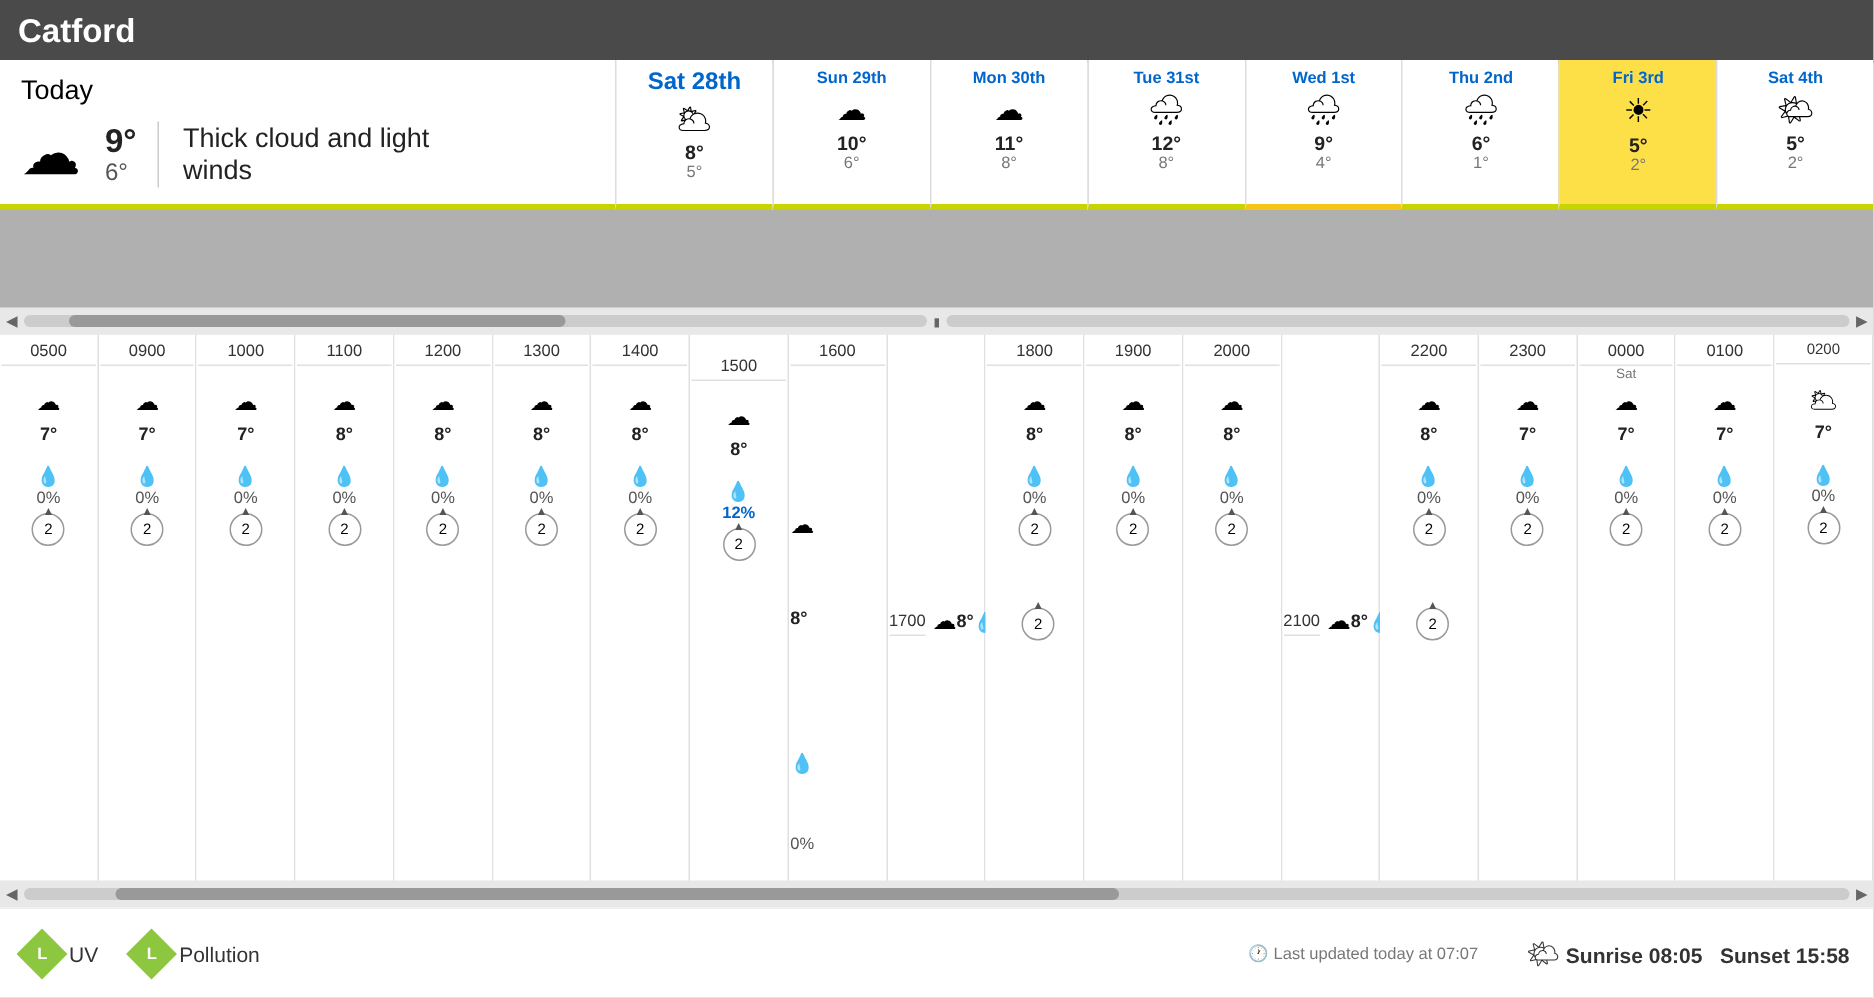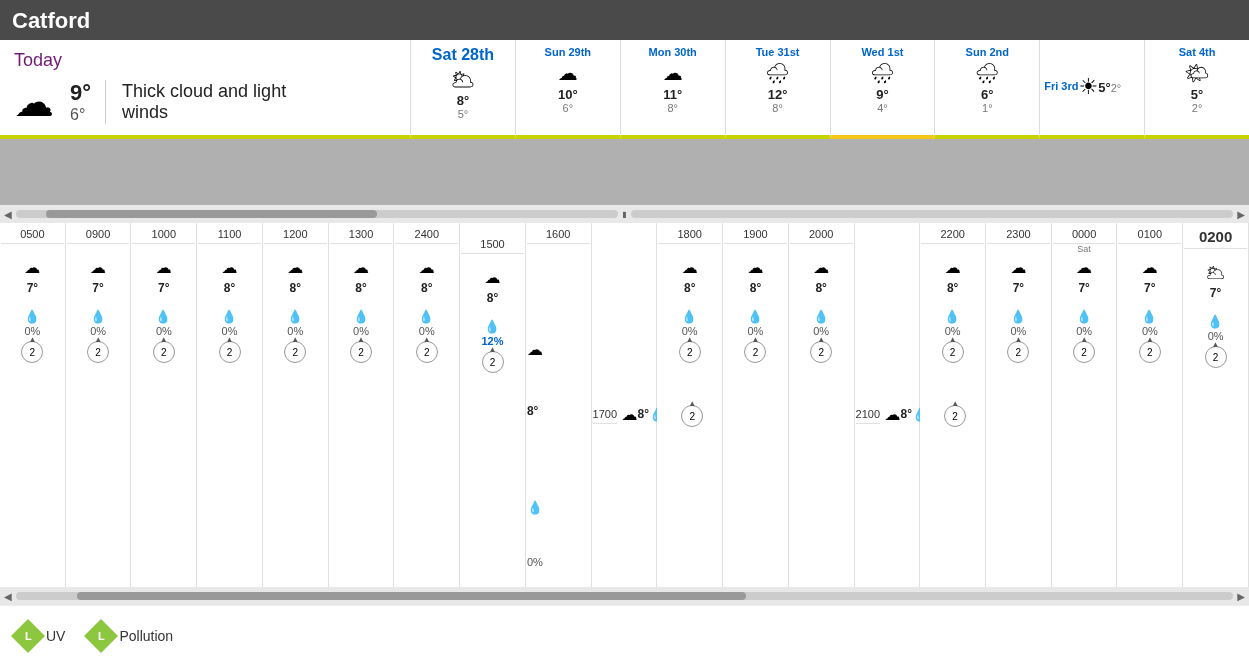--- a/index.html
+++ b/index.html
@@ -16,21 +16,21 @@
     .header {
       background: #4a4a4a;
       color: white;
       padding: 8px 12px;
       font-size: 22px;
       font-weight: bold;
     }
 
     .today-label {
       font-size: 18px;
-      color: #701a75;
+      color: #000000;
       margin-bottom: 8px;
     }
 
     .today-content {
       display: flex;
       align-items: center;
       gap: 16px;
     }
 
     .today-icon {
@@ -199,26 +199,26 @@
       <div style="font-size:13px;font-weight:bold;color:#222;">12°</div>
       <div style="font-size:11px;color:#777;">8°</div>
     </div>
       <div style="flex: 1 1 0%; border-left: 1px solid rgb(221, 221, 221); padding: 6px 4px; display: flex; flex-direction: column; align-items: center; background: white; cursor: pointer; border-bottom: 4px solid rgb(245, 197, 24);">
       <div style="font-size:11px;color:#0066cc;font-weight:bold;margin-bottom:3px;">Wed 1st</div>
       <div style="font-size:20px;margin-bottom:2px;">🌧</div>
       <div style="font-size:13px;font-weight:bold;color:#222;">9°</div>
       <div style="font-size:11px;color:#777;">4°</div>
     </div>
       <div style="flex: 1 1 0%; border-left: 1px solid rgb(221, 221, 221); padding: 6px 4px; display: flex; flex-direction: column; align-items: center; background: white; cursor: pointer; border-bottom: 4px solid rgb(200, 212, 0);">
-      <div style="font-size:11px;color:#0066cc;font-weight:bold;margin-bottom:3px;">Sun 2nd</div>
+      <div style="font-size:11px;color:#0066cc;font-weight:bold;margin-bottom:3px;">Thu 2nd</div>
       <div style="font-size:20px;margin-bottom:2px;">🌧</div>
       <div style="font-size:13px;font-weight:bold;color:#222;">6°</div>
       <div style="font-size:11px;color:#777;">1°</div>
     </div>
-      <div style="flex: 1 1 0%; border-left: 1px solid rgb(221, 221, 221); padding: 6px 4px; display: flex; flex-direction: row; align-items: center; background: #ffffff; cursor: pointer; border-bottom: 4px solid rgb(200, 212, 0);">
+      <div style="flex: 1 1 0%; border-left: 1px solid rgb(221, 221, 221); padding: 6px 4px; display: flex; flex-direction: column; align-items: center; background: #fde047; cursor: pointer; border-bottom: 4px solid rgb(200, 212, 0);">
       <div style="font-size:11px;color:#0066cc;font-weight:bold;margin-bottom:3px;">Fri 3rd</div>
       <div style="font-size:22px;margin-bottom:2px;">☀</div>
       <div style="font-size:13px;font-weight:bold;color:#222;">5°</div>
       <div style="font-size:11px;color:#777;">2°</div>
     </div>
       <div style="flex: 1 1 0%; border-left: 1px solid rgb(221, 221, 221); padding: 6px 4px; display: flex; flex-direction: column; align-items: center; background: white; cursor: pointer; border-bottom: 4px solid rgb(200, 212, 0);">
       <div style="font-size:11px;color:#0066cc;font-weight:bold;margin-bottom:3px;">Sat 4th</div>
       <div style="font-size:20px;margin-bottom:2px;">🌤</div>
       <div style="font-size:13px;font-weight:bold;color:#222;">5°</div>
       <div style="font-size:11px;color:#777;">2°</div>
@@ -334,21 +334,21 @@
       </div>
       <div style="font-size:11px;color:#555;font-weight:normal;">0%</div>
       <div style="margin-top:4px;display:flex;align-items:center;justify-content:center;">
         <div style="width:22px;height:22px;border-radius:50%;border:1px solid #999;display:flex;align-items:center;justify-content:center;font-size:10px;position:relative;">
           <span style="position:absolute;top:-7px;font-size:8px;color:#555;">▲</span>
           <span>2</span>
         </div>
       </div>
     </div>
       <div style="flex: 1 1 0%; display: flex; flex-direction: column; align-items: center; border-right: 1px solid rgb(224, 224, 224); padding: 2px 1px; background: white; min-width: 0px;">
-      <div style="font-size:11px;color:#333;padding:3px 0;font-weight:normal;border-bottom:1px solid #e0e0e0;width:100%;text-align:center;">2400</div>
+      <div style="font-size:11px;color:#333;padding:3px 0;font-weight:normal;border-bottom:1px solid #e0e0e0;width:100%;text-align:center;">1400</div>
       <div style="font-size:9px;color:transparent;">x</div>
       <div style="font-size:16px;padding:4px 0;">☁</div>
       <div style="font-size:12px;font-weight:bold;color:#222;">8°</div>
       <div style="height:12px;"></div>
       <div style="height:18px;display:flex;align-items:center;justify-content:center;">
         <span style="font-size:13px;color:#888;">💧</span>
       </div>
       <div style="font-size:11px;color:#555;font-weight:normal;">0%</div>
       <div style="margin-top:4px;display:flex;align-items:center;justify-content:center;">
         <div style="width:22px;height:22px;border-radius:50%;border:1px solid #999;display:flex;align-items:center;justify-content:center;font-size:10px;position:relative;">
@@ -538,21 +538,21 @@
       </div>
       <div style="font-size:11px;color:#555;font-weight:normal;">0%</div>
       <div style="margin-top:4px;display:flex;align-items:center;justify-content:center;">
         <div style="width:22px;height:22px;border-radius:50%;border:1px solid #999;display:flex;align-items:center;justify-content:center;font-size:10px;position:relative;">
           <span style="position:absolute;top:-7px;font-size:8px;color:#555;">▲</span>
           <span>2</span>
         </div>
       </div>
     </div>
       <div style="flex: 1 1 0%; display: flex; flex-direction: column; align-items: center; border-right: 1px solid rgb(224, 224, 224); padding: 2px 1px; background: white; min-width: 0px;">
-      <div style="font-size:15px;color:#333;padding:3px 0;font-weight:bold;border-bottom:1px solid #e0e0e0;width:100%;text-align:center;">0200</div>
+      <div style="font-size:10px;color:#333;padding:3px 0;font-weight:normal;border-bottom:1px solid #e0e0e0;width:100%;text-align:center;">0200</div>
       <div style="font-size:9px;color:transparent;">x</div>
       <div style="font-size:16px;padding:4px 0;">🌥</div>
       <div style="font-size:12px;font-weight:bold;color:#222;">7°</div>
       <div style="height:12px;"></div>
       <div style="height:18px;display:flex;align-items:center;justify-content:center;">
         <span style="font-size:13px;color:#888;">💧</span>
       </div>
       <div style="font-size:11px;color:#555;font-weight:normal;">0%</div>
       <div style="margin-top:4px;display:flex;align-items:center;justify-content:center;">
         <div style="width:22px;height:22px;border-radius:50%;border:1px solid #999;display:flex;align-items:center;justify-content:center;font-size:10px;position:relative;">
@@ -580,13 +580,26 @@
       </div>
       <span class="badge-label">UV</span>
     </div>
     <div class="badge">
       <div class="badge-diamond">
         <span>L</span>
       </div>
       <span class="badge-label">Pollution</span>
     </div>
   </div>
+  <div class="footer-right">
+    <span style="font-size:11px;color:#777;">
+      🕐 <span>Last updated today at 07:07</span>
+    </span>
+    <span style="margin-left:24px;">
+      <span style="font-size:18px;">🌤</span>
+      <span style="font-size:14px;font-weight:bold;color:#333;">
+        <span>Sunrise 08:05</span>
+        &nbsp;
+        <span>Sunset 15:58</span>
+      </span>
+    </span>
+  </div>
 </div>
 
 </body></html>

